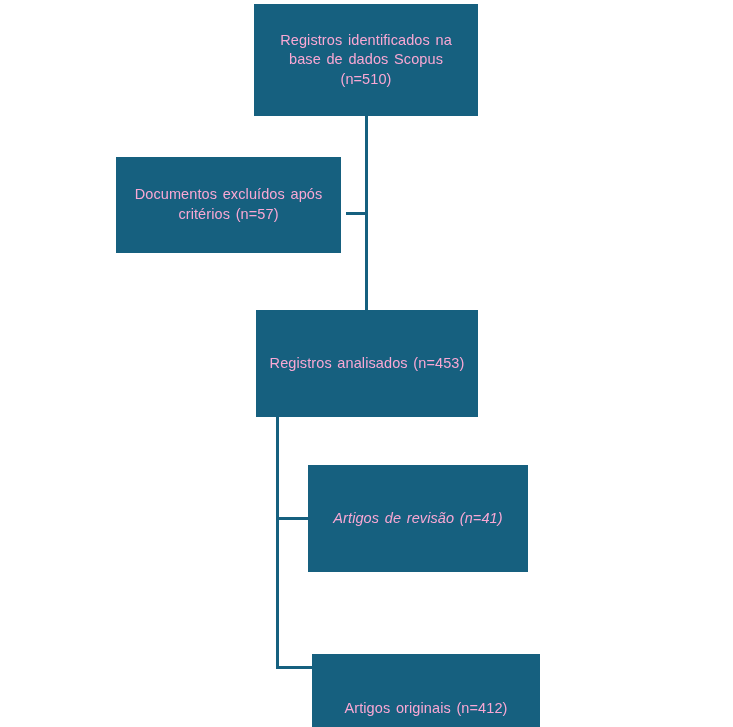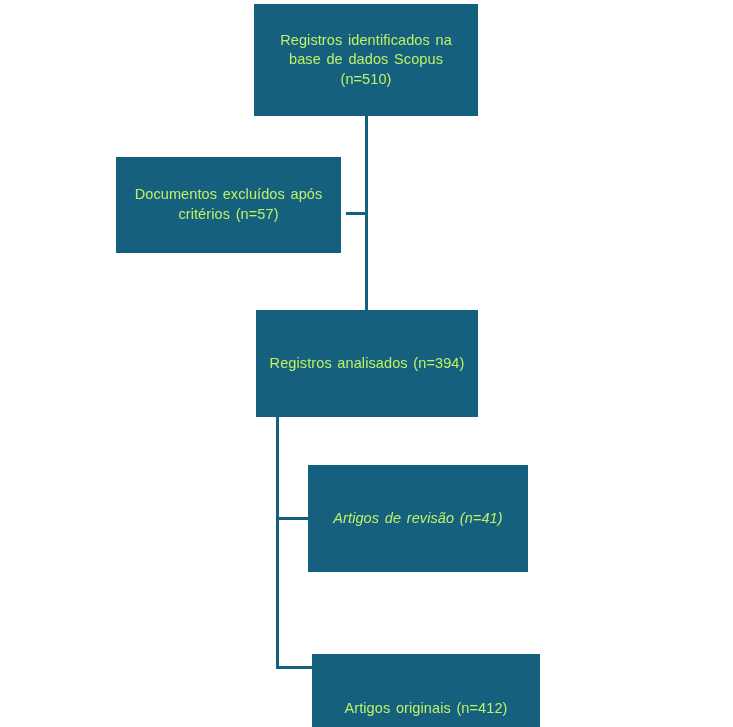--- a/index.html
+++ b/index.html
@@ -14,21 +14,21 @@
     position: relative;
     width: 733px;
     height: 727px;
     background: #ffffff;
     overflow: hidden;
   }
   .flow-box {
     position: absolute;
     box-sizing: border-box;
     background: #16607f;
-    color: #bef264;
+    color: #f9a8d4;
     display: flex;
     align-items: center;
     justify-content: center;
     text-align: center;
     font-size: 14.5px;
     line-height: 1.35;
     letter-spacing: 0.1px;
     padding: 4px 10px;
     word-spacing: 1.5px;
   }
@@ -56,21 +56,21 @@
 
   <div class="flow-box" style="left:254px; top:4px; width:224px; height:112px;">
     <span>Registros identificados na base de dados Scopus (n=510)</span>
   </div>
 
   <div class="flow-box" style="left:116px; top:157px; width:225px; height:96px;">
     <span>Documentos excluídos após critérios (n=57)</span>
   </div>
 
   <div class="flow-box" style="left:256px; top:310px; width:222px; height:107px;">
-    <span>Registros analisados  (n=394)</span>
+    <span>Registros analisados  (n=453)</span>
   </div>
 
   <div class="flow-box" style="left:308px; top:465px; width:220px; height:107px;font-style:italic;">
     <span>Artigos de revisão (n=41)</span>
   </div>
 
   <div class="flow-box" style="left:312px; top:618px; width:228px; height:109px;margin-top:36px;">
     <span>Artigos originais  (n=412)</span>
   </div>
 

